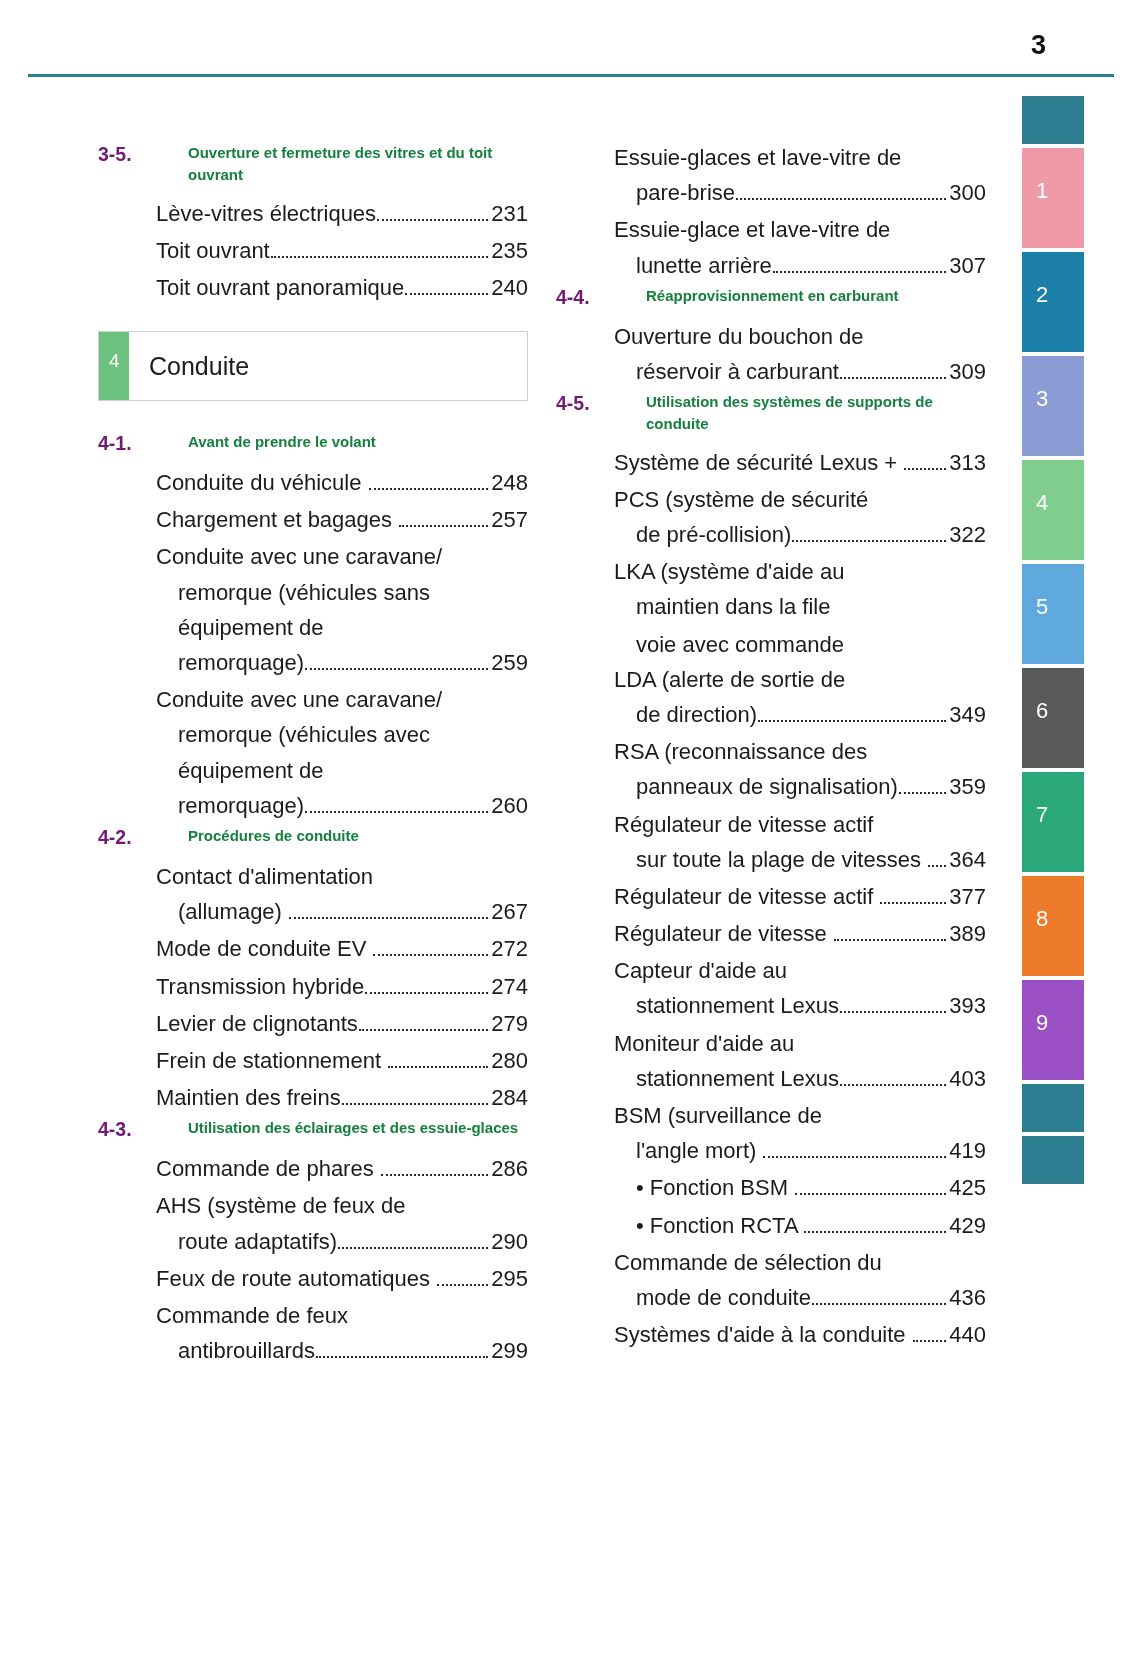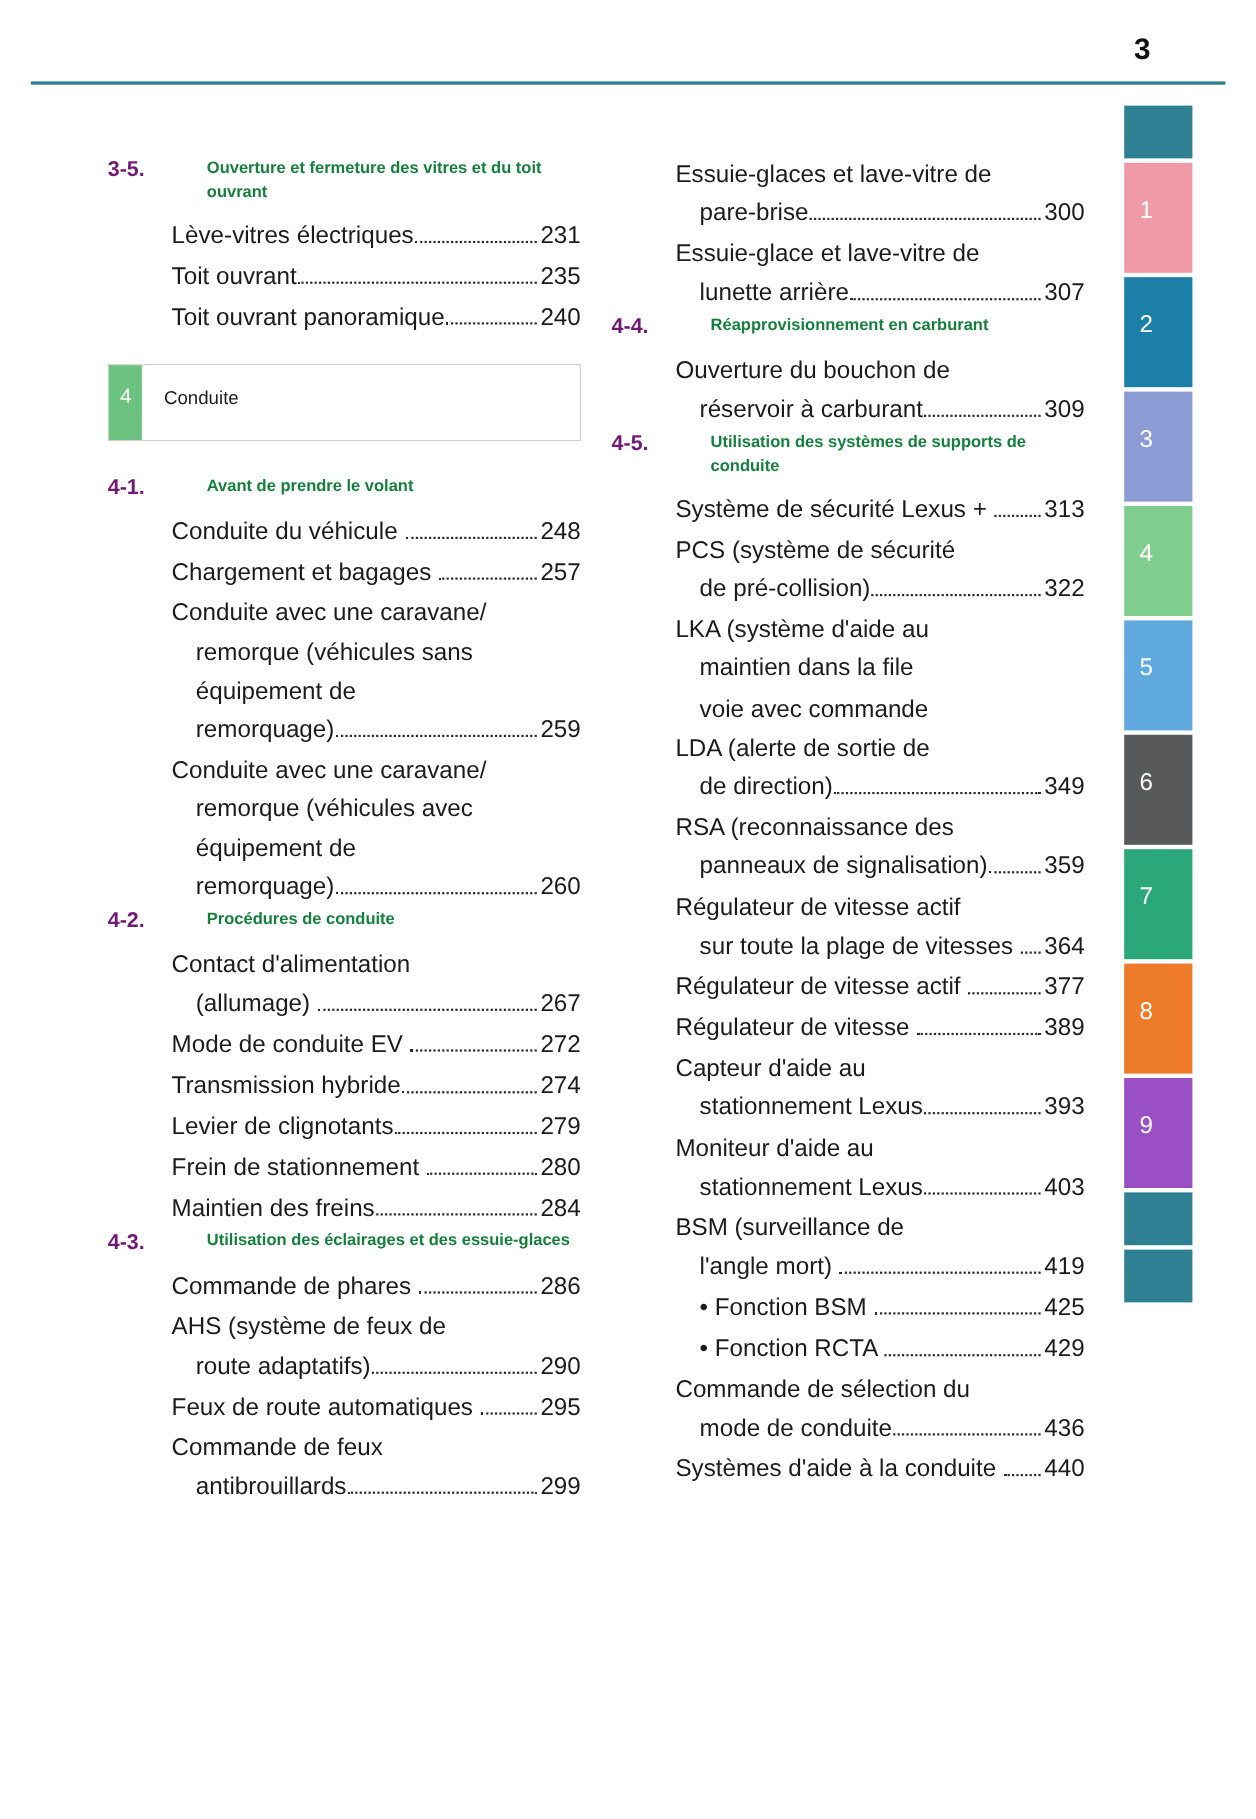--- a/index.html
+++ b/index.html
@@ -159,21 +159,21 @@
     position: absolute;
     left: 10px;
     top: 18px;
     color: #ffffff;
     font-size: 19px;
   }
   .chapter .name {
     position: absolute;
     left: 50px;
     top: 20px;
-    font-size: 17px;
+    font-size: 25px;
     color: #1b1b1b;
   }
 </style>
 </head>
 <body>
 
 <div class="page">
 
   <div class="page-number">3</div>
   <div class="header-rule"></div>

